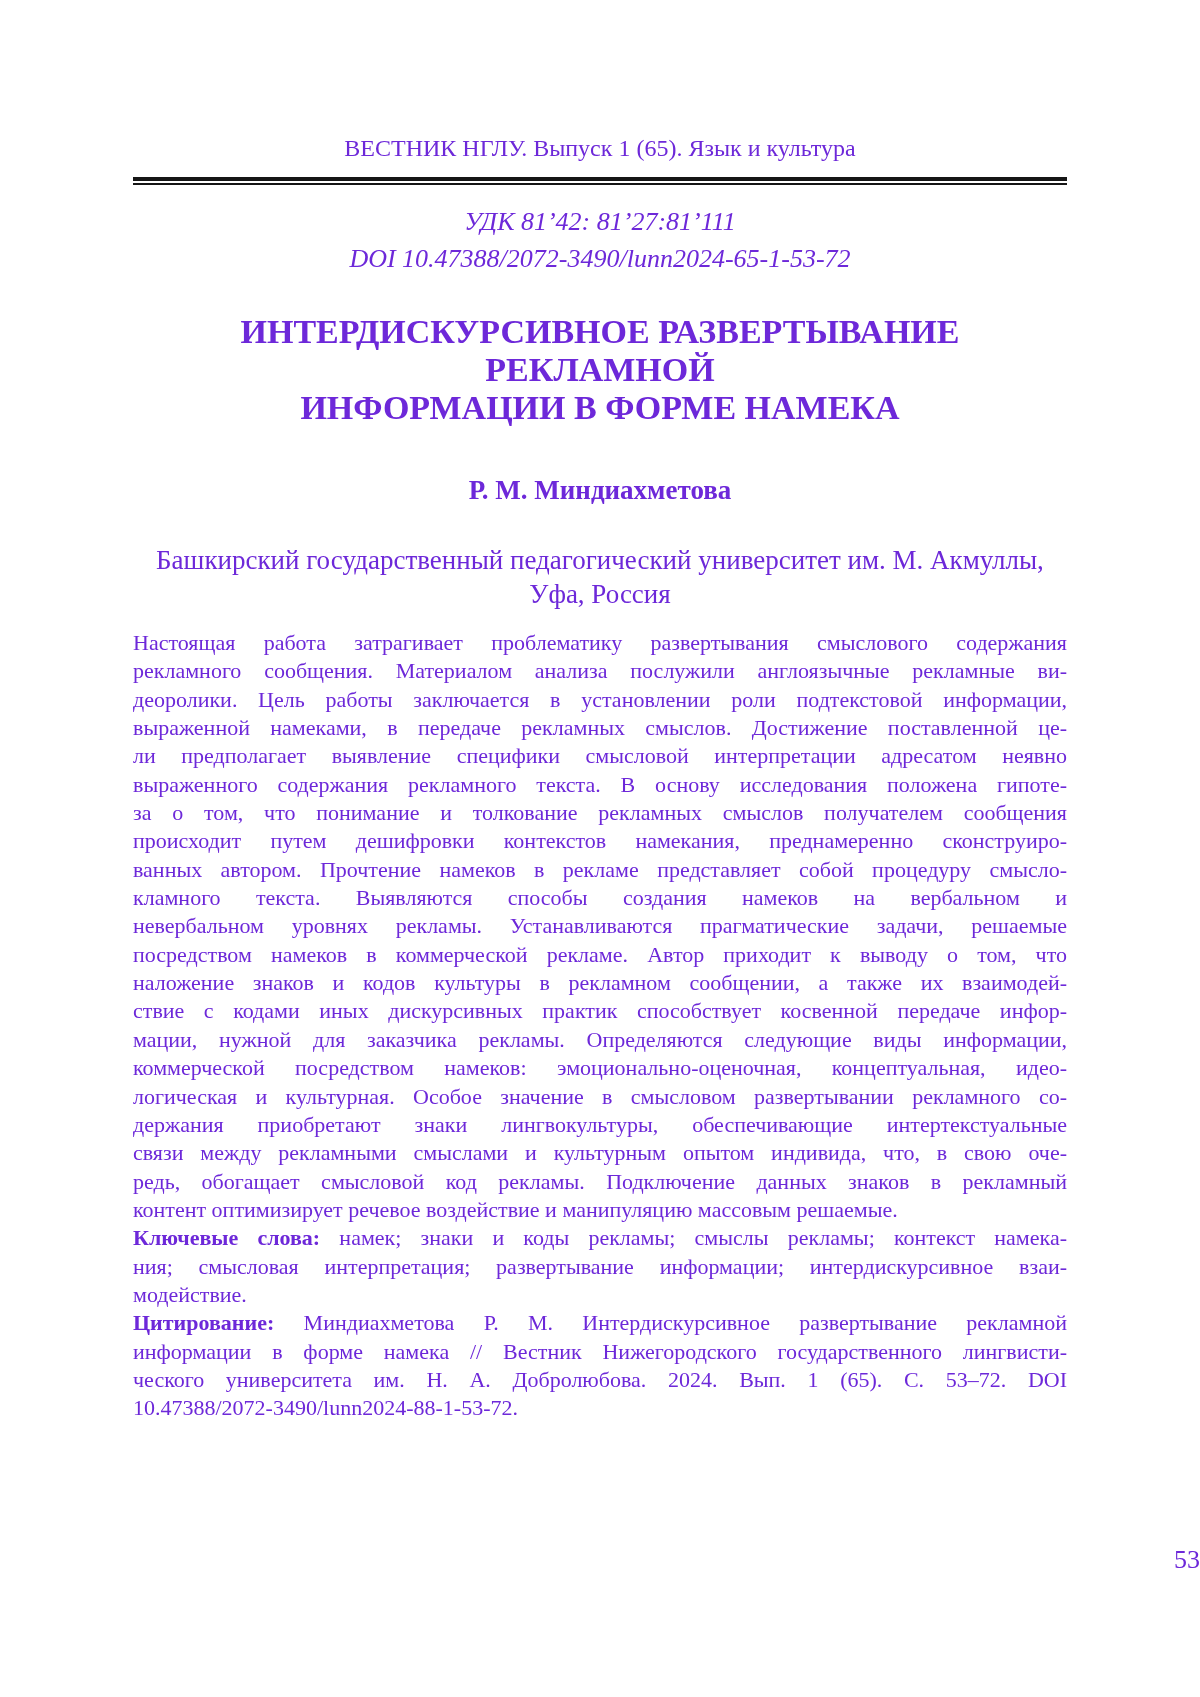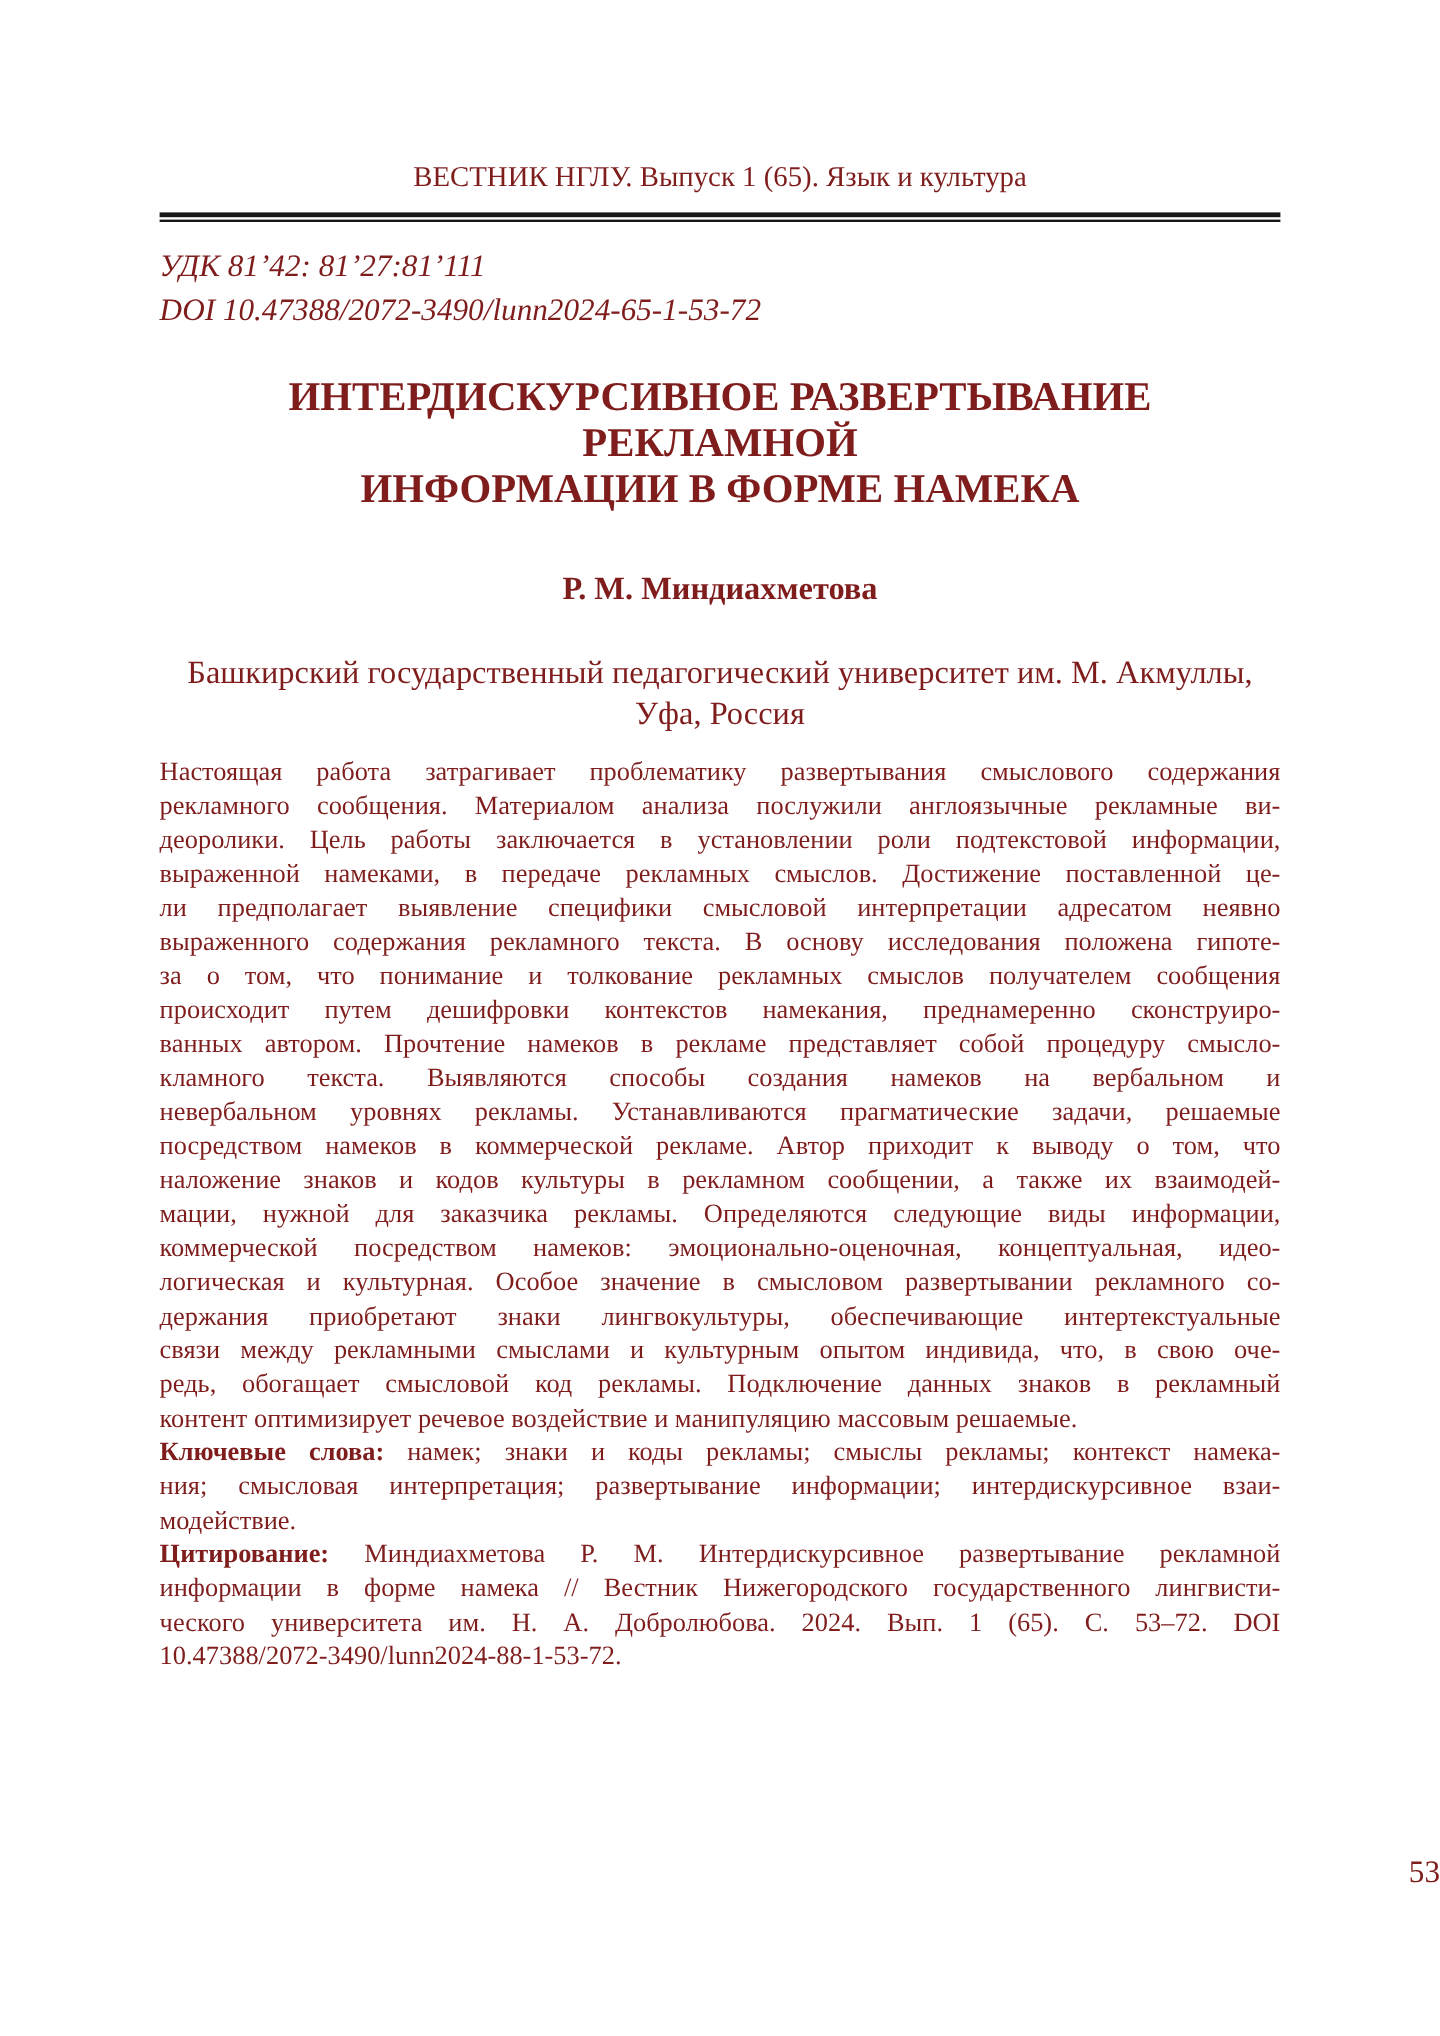--- a/index.html
+++ b/index.html
@@ -34,20 +34,21 @@
     margin-top: 14px;
     height: 2px;
     border-top: 4px solid;
     border-bottom: 2px solid;
   }
   .meta {
     margin-top: 18px;
     font-style: italic;
     font-size: 26px;
     line-height: 37px;
+    text-align: center;
   }
   .title {
     margin: 36px 0 0 0;
     font-size: 34px;
     font-weight: bold;
     line-height: 38px;
     text-align: center;
   }
   .author {
     margin-top: 48px;
@@ -84,21 +85,21 @@
     left: 0;
     width: 100%;
     text-align: right;
     font-size: 26px;
     line-height: 30px;
   }
 </style>
 </head>
 <body>
 
-<div class="page" style="background: rgb(255, 255, 255); color: #7f1d1d;">
+<div class="page" style="background: rgb(255, 255, 255); color: #6d28d9;">
   <div class="content">
 
     <div class="running-header">ВЕСТНИК НГЛУ. Выпуск 1 (65). Язык и культура</div>
 
     <div class="header-rule" style="border-top-color: rgb(22, 22, 22); border-bottom-color: rgb(22, 22, 22);"></div>
 
     <div class="meta">
       <div>УДК 81’42: 81’27:81’111</div>
       <div>DOI 10.47388/2072-3490/lunn2024-65-1-53-72</div>
     </div>
@@ -122,20 +123,21 @@
         <div class="line">выраженной намеками, в передаче рекламных смыслов. Достижение поставленной це-</div>
         <div class="line">ли предполагает выявление специфики смысловой интерпретации адресатом неявно</div>
         <div class="line">выраженного содержания рекламного текста. В основу исследования положена гипоте-</div>
         <div class="line">за о том, что понимание и толкование рекламных смыслов получателем сообщения</div>
         <div class="line">происходит путем дешифровки контекстов намекания, преднамеренно сконструиро-</div>
         <div class="line">ванных автором. Прочтение намеков в рекламе представляет собой процедуру смысло-</div>
         <div class="line">кламного текста. Выявляются способы создания намеков на вербальном и</div>
         <div class="line">невербальном уровнях рекламы. Устанавливаются прагматические задачи, решаемые</div>
         <div class="line">посредством намеков в коммерческой рекламе. Автор приходит к выводу о том, что</div>
         <div class="line">наложение знаков и кодов культуры в рекламном сообщении, а также их взаимодей-</div>
+        <div class="line">ствие с кодами иных дискурсивных практик способствует косвенной передаче инфор-</div>
         <div class="line">мации, нужной для заказчика рекламы. Определяются следующие виды информации,</div>
         <div class="line">коммерческой посредством намеков: эмоционально-оценочная, концептуальная, идео-</div>
         <div class="line">логическая и культурная. Особое значение в смысловом развертывании рекламного со-</div>
         <div class="line">держания приобретают знаки лингвокультуры, обеспечивающие интертекстуальные</div>
         <div class="line">связи между рекламными смыслами и культурным опытом индивида, что, в свою оче-</div>
         <div class="line">редь, обогащает смысловой код рекламы. Подключение данных знаков в рекламный</div>
         <div class="line last">контент оптимизирует речевое воздействие и манипуляцию массовым решаемые.</div>
         <div class="line"><b>Ключевые слова:</b> намек; знаки и коды рекламы; смыслы рекламы; контекст намека-</div>
         <div class="line">ния; смысловая интерпретация; развертывание информации; интердискурсивное взаи-</div>
         <div class="line last">модействие.</div>

